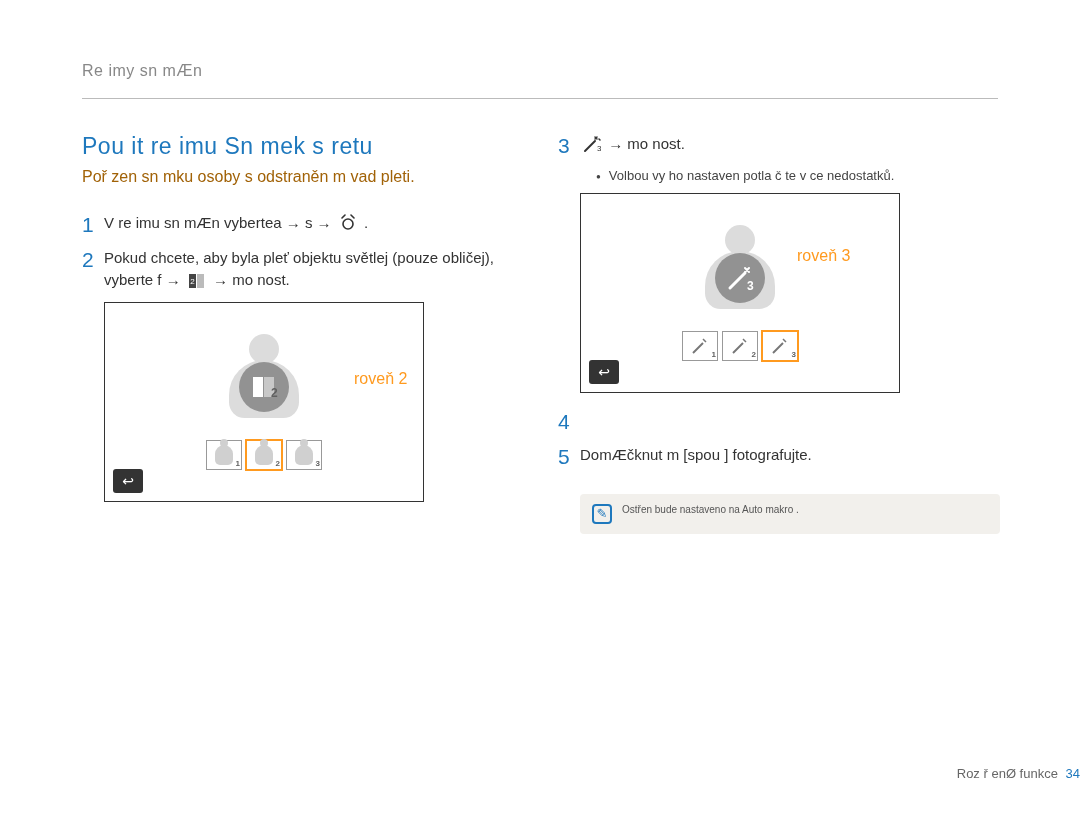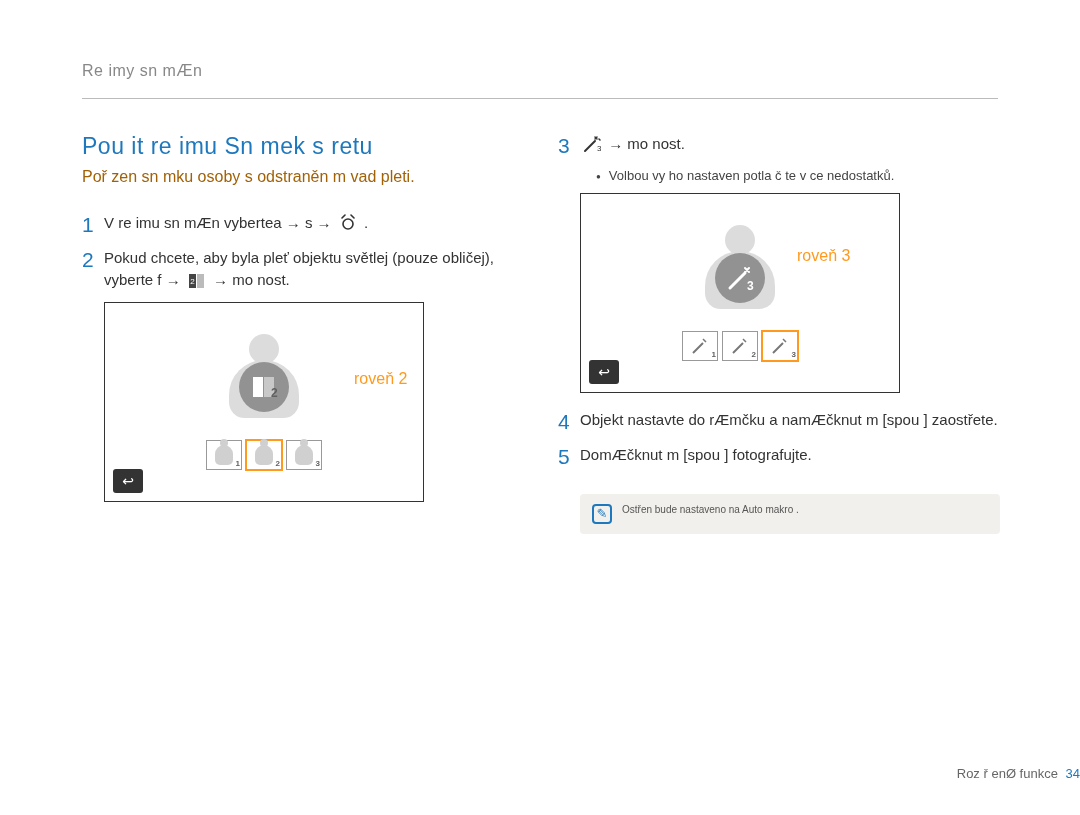--- a/index.html
+++ b/index.html
@@ -347,21 +347,20 @@
                 </svg>
               <div class="mi-sub">3</div>
             </div>
           </div>
         </div>
         <div class="back-btn">↩</div>
       </div>
 
       <div class="step" style="margin-top:8px;">
         <div class="step-num">4</div>
-        <div class="step-body">Objekt nastavte do rÆmčku a namÆčknut m [spou   ] zaostřete.</div>
       </div>
 
       <div class="step">
         <div class="step-num">5</div>
         <div class="step-body">DomÆčknut m [spou   ] fotografujte.</div>
       </div>
 
       <div class="note-box">
         <div class="note-icon">✎</div>
         <div class="note-text">Ostřen  bude nastaveno na Auto makro .</div>

